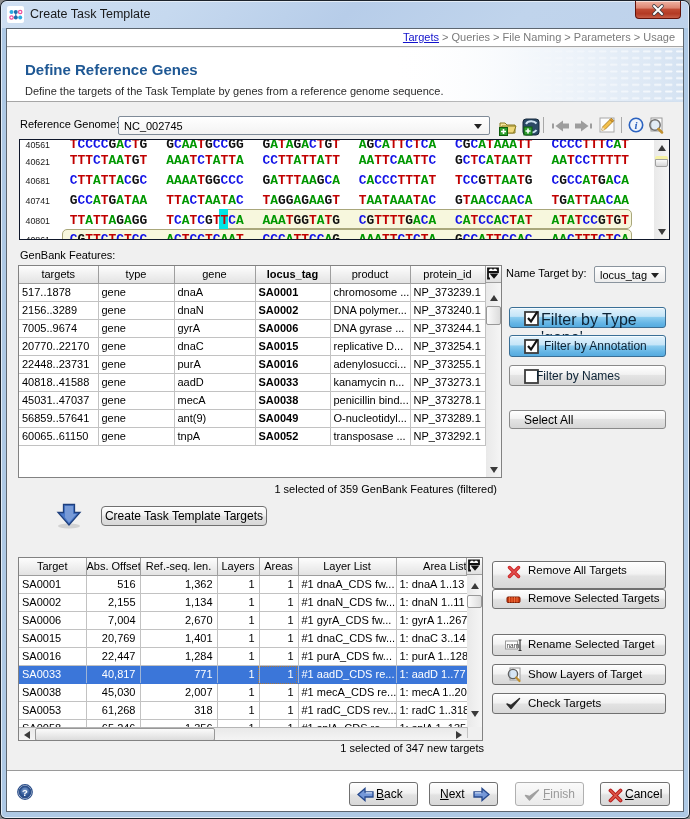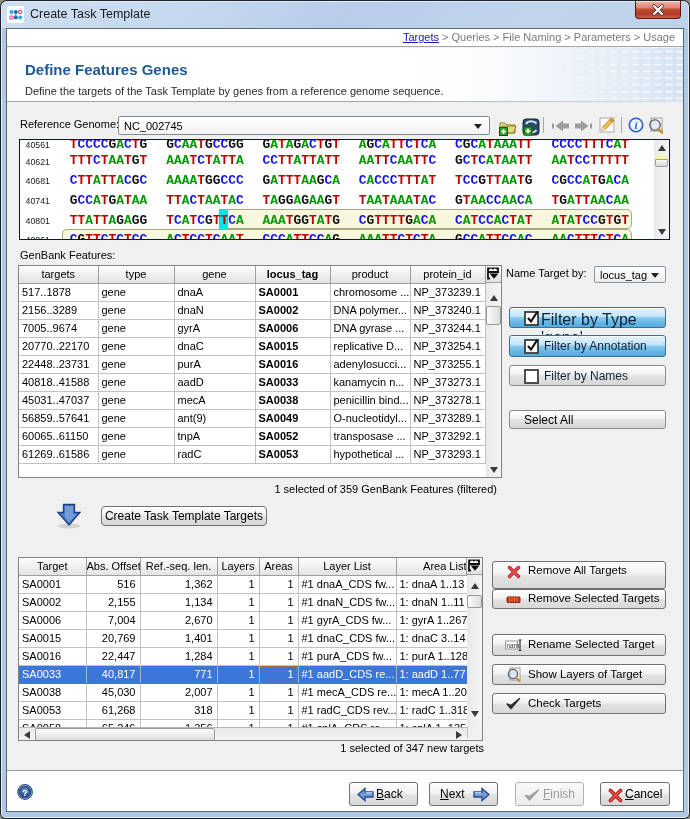--- a/index.html
+++ b/index.html
@@ -78,21 +78,21 @@
   <pattern id="dsh" width="11" height="6.7" patternUnits="userSpaceOnUse">
         <rect x="0" y="2.5" width="7.5" height="1.8" rx="0.9" fill="#ffffff"></rect>
       </pattern>
   <mask id="mk">
         <rect width="293" height="54" fill="url(#mg)"></rect>
       </mask>
  </defs>
  <rect width="293" height="54" fill="url(#fg)"></rect>
  <rect width="293" height="54" fill="url(#dsh)" mask="url(#mk)"></rect>
 </svg>
-<div class="a" style="left:25px;top:61px;font-size:15px;font-weight:bold;color:#1f5894">Define Features Genes</div>
+<div class="a" style="left:25px;top:61px;font-size:15px;font-weight:bold;color:#1f5894">Define Reference Genes</div>
 <div class="a" style="left:25px;top:85px;font-size:11px;color:#2b2b2b">Define the targets of the Task Template by genes from a reference genome sequence.</div>
 
 <div class="a t11" style="left:20px;top:118px">Reference Genome:</div>
 <div class="a" style="left:118px;top:116px;width:372px;height:19px;border:1px solid #7f8b98;border-radius:2px;background:linear-gradient(180deg,#fff,#f3f3f3)">
  <div class="a t11" style="left:5px;top:3px">NC_002745</div>
  <div class="a" style="right:7px;top:7px;width:0;height:0;border-left:4px solid transparent;border-right:4px solid transparent;border-top:5px solid #222"></div>
 </div>
 
 <svg class="a" style="left:499px;top:119px" width="18" height="17" viewBox="0 0 18 17">
  <path d="M1 4 L6 4 L8 6 L16 6 L16 14 L1 14 Z" fill="#f5e49a" stroke="#8a7a20" stroke-width="1"></path>
@@ -240,28 +240,20 @@
           <td>NP_373289.1</td>
         </tr>
         <tr class="dr">
           <td>60065..61150</td>
           <td>gene</td>
           <td>tnpA</td>
           <td style="font-weight:bold">SA0052</td>
           <td>transposase ...</td>
           <td>NP_373292.1</td>
         </tr>
-        <tr class="dr">
-          <td>61269..61586</td>
-          <td>gene</td>
-          <td>radC</td>
-          <td style="font-weight:bold">SA0053</td>
-          <td>hypothetical ...</td>
-          <td>NP_373293.1</td>
-        </tr>
       </tbody>
     </table>
     <div class="sb" style="left:467px;top:0;width:15px;height:211px"></div>
 <div class="a" style="left:466px;top:0;width:16px;height:17px;background:linear-gradient(180deg,#fdfdfd,#e0e0e0);border:1px solid #9e9e9e;border-top:none;border-right:none">
  <svg width="14" height="15" viewBox="0 0 14 15">
         <path d="M2 2.5 L12 2.5 L12 6 L2 6 Z M2 2.5 L2 12.5 L4 12.5" fill="none" stroke="#111" stroke-width="1.8"></path>
         <path d="M3.8 3.5 L6.2 3.5 M7.8 3.5 L10.2 3.5" stroke="#fff" stroke-width="1.4"></path>
         <path d="M3.5 7.5 L12.5 7.5 L8 12.8 Z" fill="#111"></path>
       </svg></div>
 <div class="sbBtn" style="left:467px;top:24px;width:15px;height:15px">
@@ -291,21 +283,21 @@
     <svg class="a" style="left:14px;top:2px" width="17" height="17" viewBox="0 0 17 17">
       <rect x="1" y="2" width="13" height="13" fill="#fff" stroke="#3c3c3c" stroke-width="1.8"></rect>
       <path d="M4 8 L7 11.5 L13.5 1.5" fill="none" stroke="#111" stroke-width="2.2"></path>
     </svg>
     <div class="a" style="left:34px;top:3px;font-size:12px;color:#0d2335">Filter by Annotation</div>
   </div>
 <div class="graybtn" style="left:509px;top:365px;width:157px;height:21px">
     <svg class="a" style="left:14px;top:2px" width="17" height="17" viewBox="0 0 17 17">
       <rect x="1" y="2" width="13" height="13" fill="#fff" stroke="#3c3c3c" stroke-width="1.8"></rect>
     </svg>
-    <div class="a" style="left:34px;top:3px;font-size:12px;color:#0d2335">Filter by Names</div>
+    <div class="a" style="left:26px;top:3px;font-size:12px;color:#0d2335">Filter by Names</div>
   </div>
 <div class="graybtn" style="left:509px;top:410px;width:157px;height:19px">
     <div class="a" style="left:14px;top:2px;font-size:12px">Select All</div>
   </div>
 
 <svg class="a" style="left:54px;top:501px" width="30" height="29" viewBox="0 0 30 29">
  <ellipse cx="15" cy="25" rx="11" ry="2.5" fill="rgba(120,120,120,.25)"></ellipse>
  <path d="M9.5 3.5 L20.5 3.5 L20.5 11.5 L26 11.5 L15 24 L4 11.5 L9.5 11.5 Z" fill="#4a79ca" stroke="#1e3f7d" stroke-width="1.3"></path>
  <path d="M11 5 L19 5 L19 13 L22.5 13 L15 21.5 L11 16.5 Z" fill="rgba(255,255,255,.25)"></path>
 </svg>

